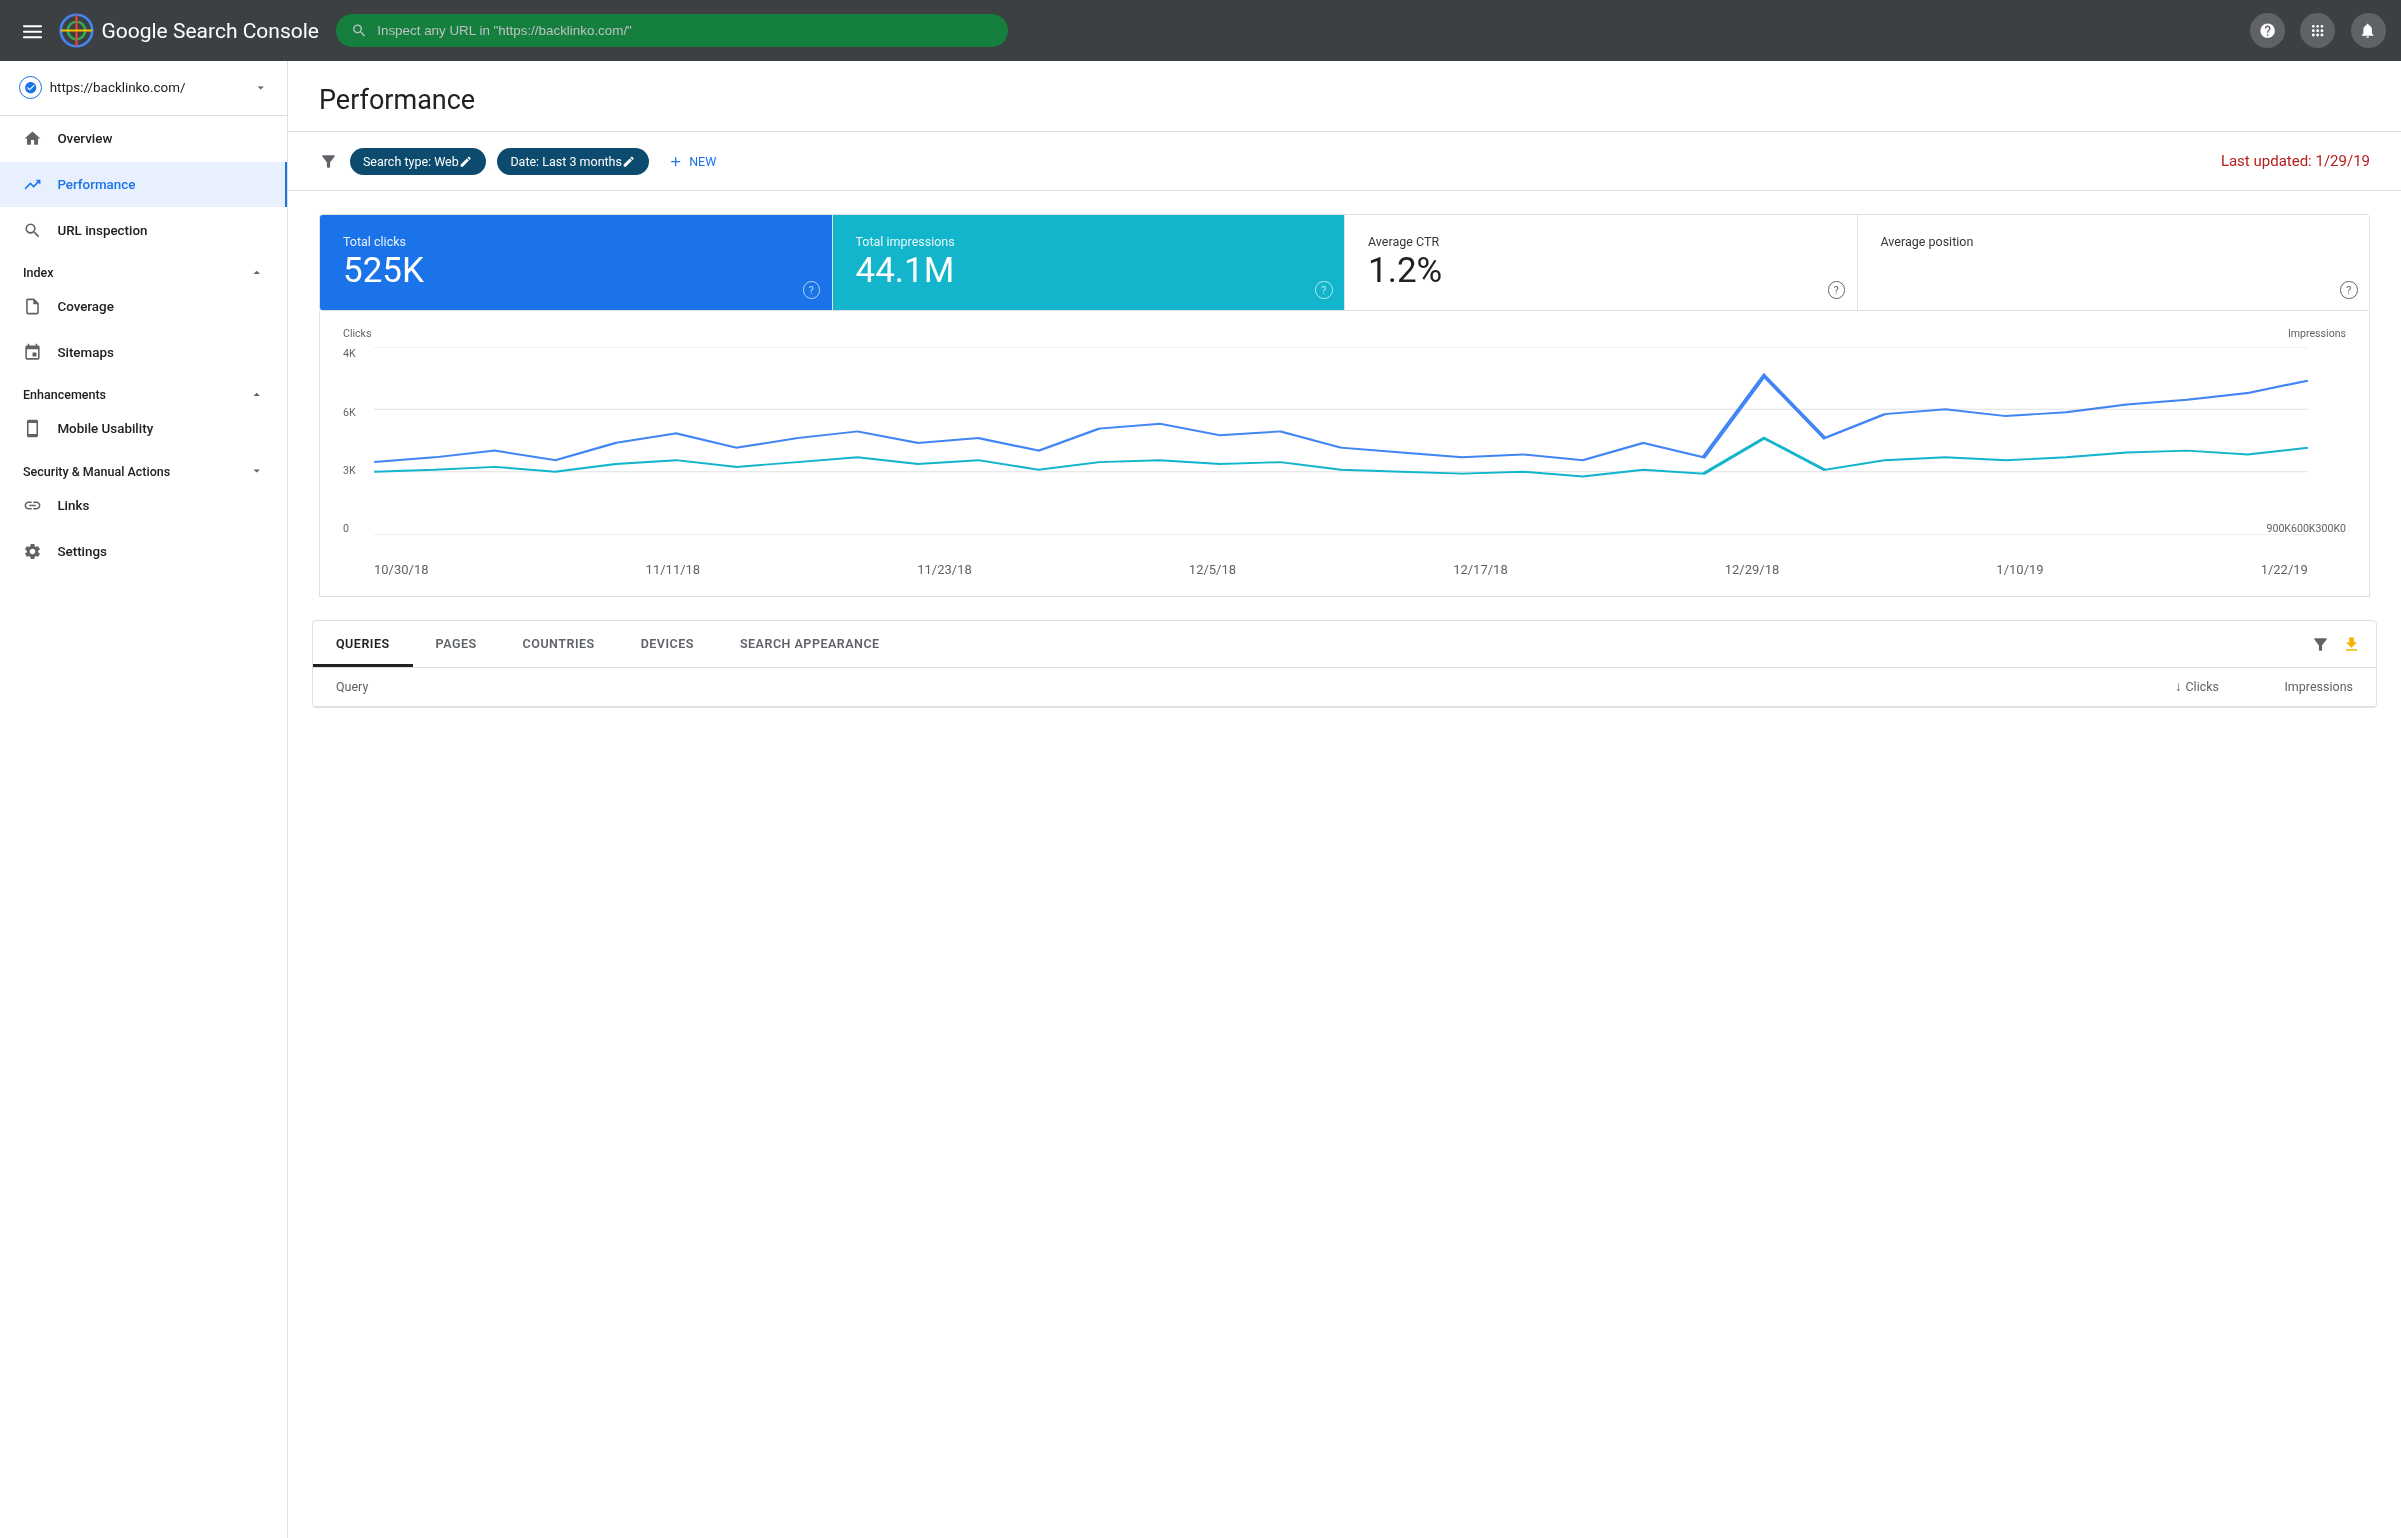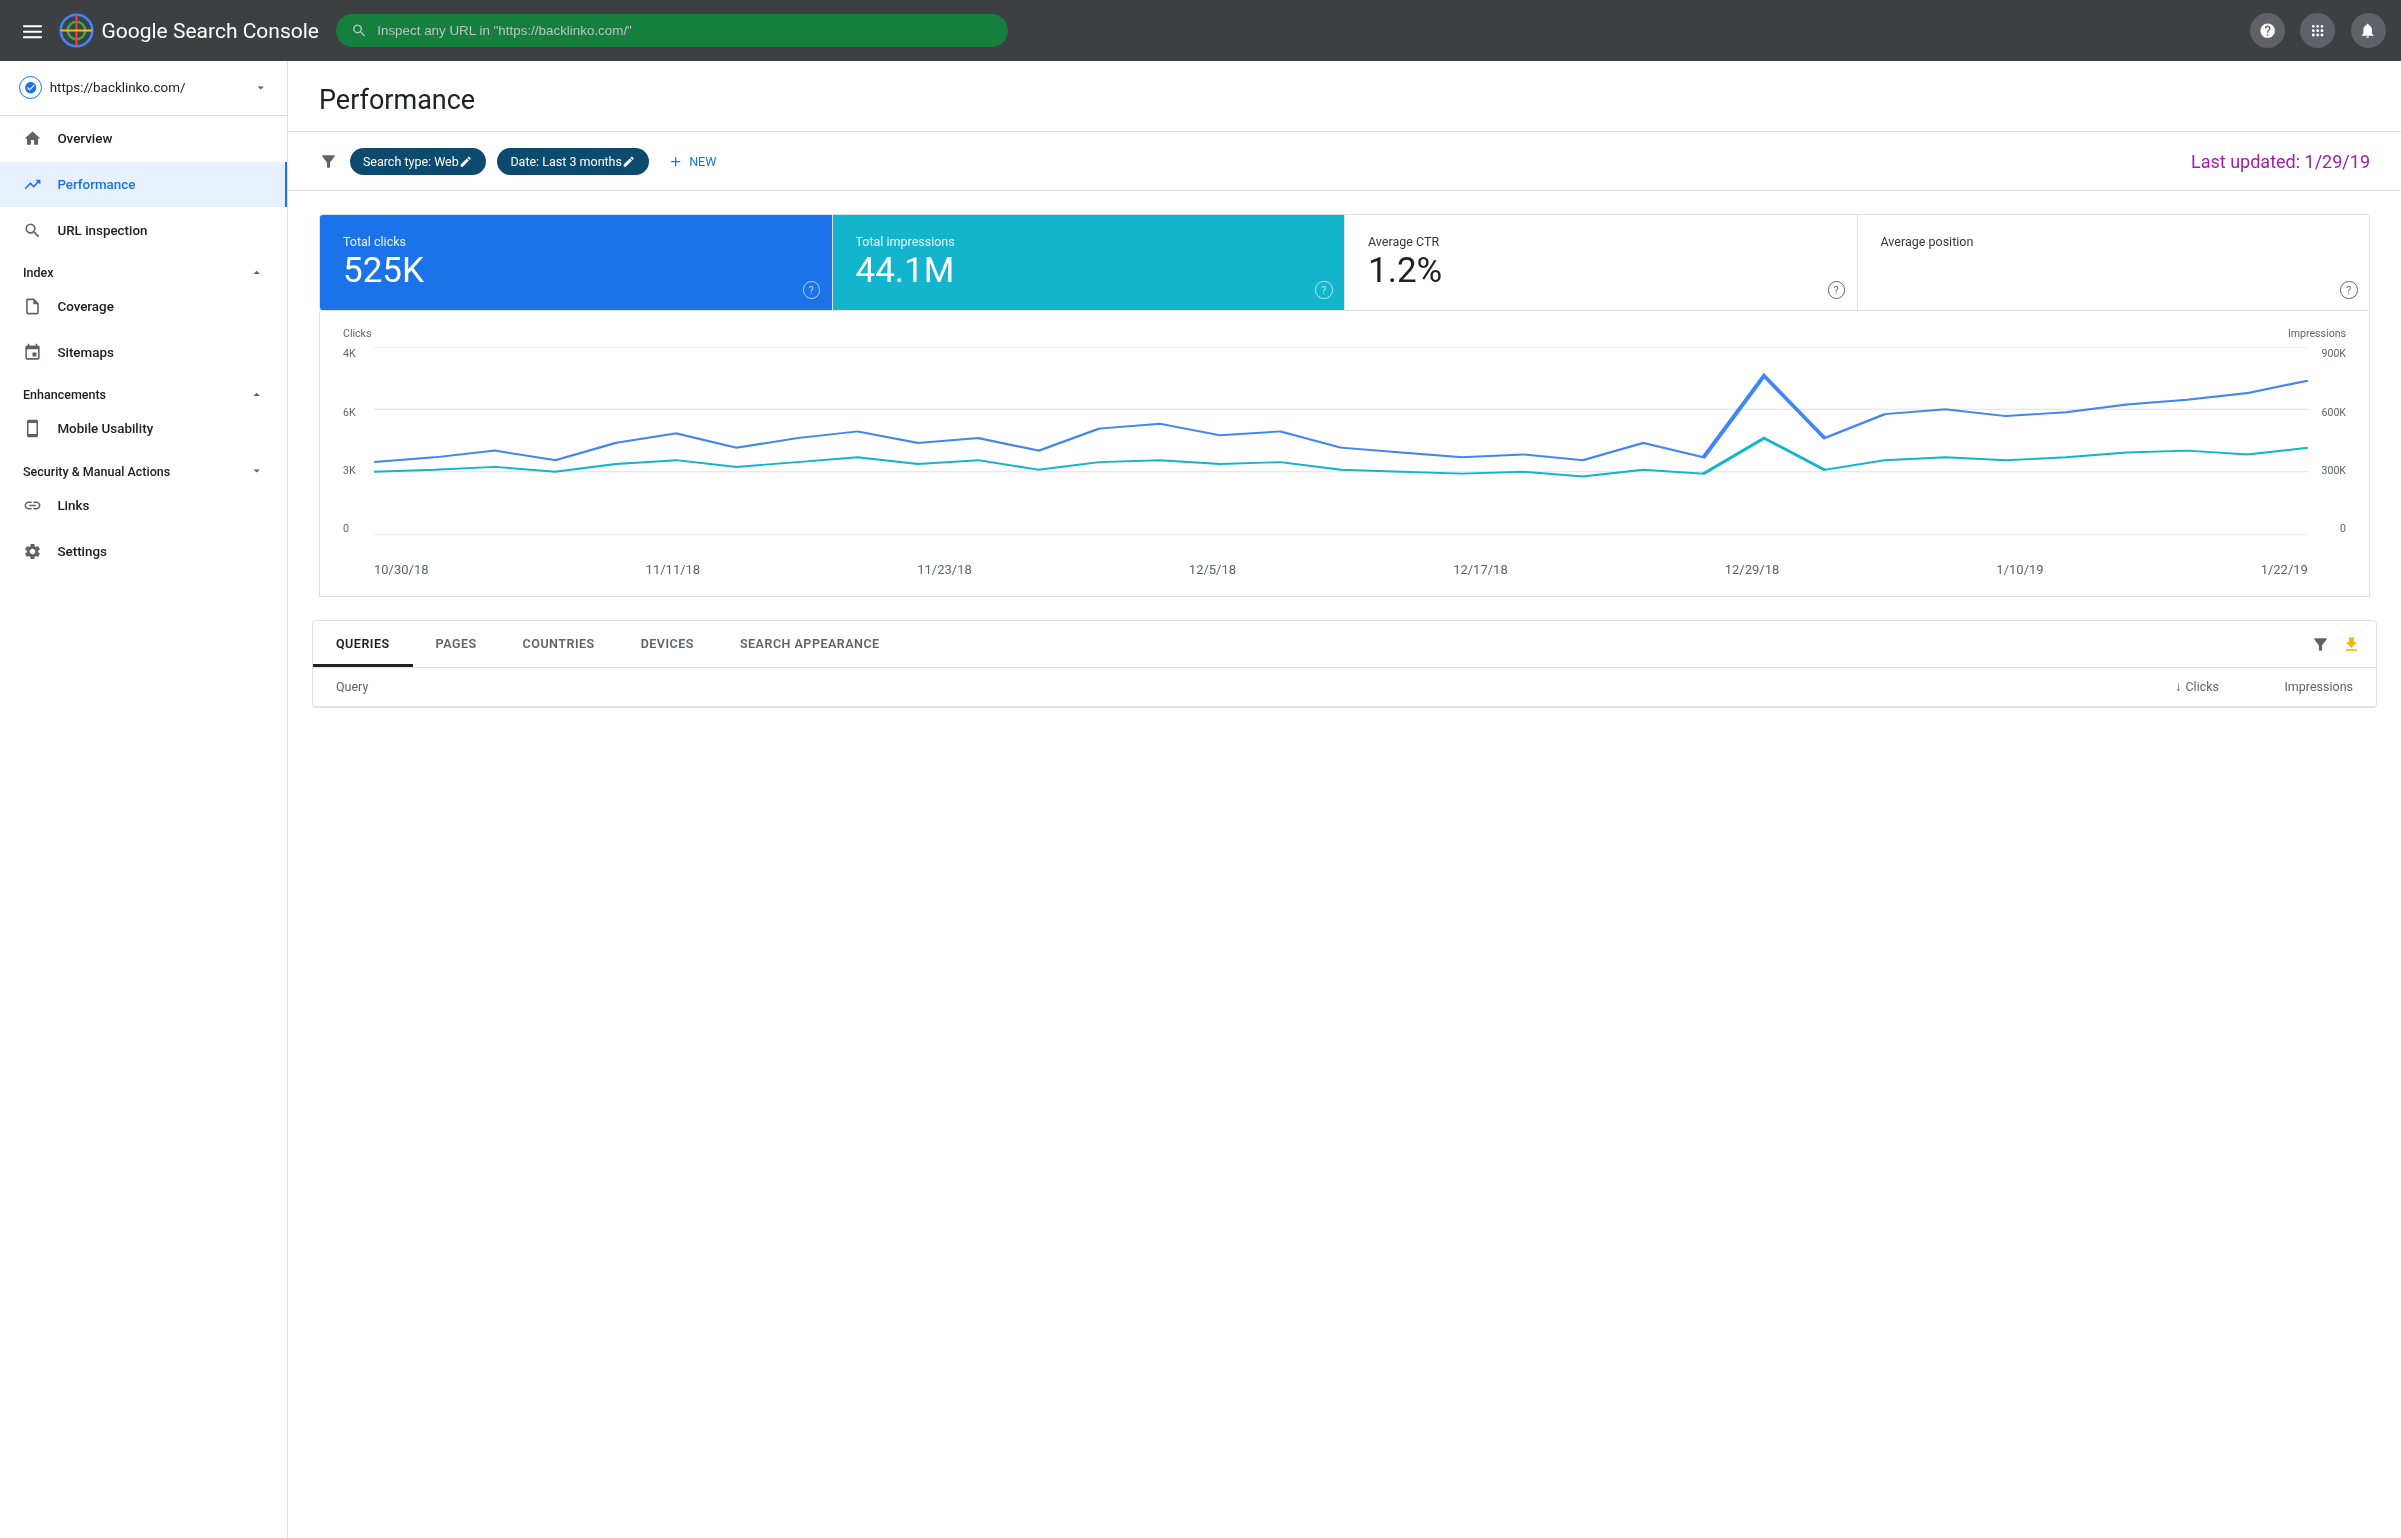--- a/index.html
+++ b/index.html
@@ -81,21 +81,21 @@
     .filter-chip {
       display: flex; align-items: center; gap: 0;
       background: #0c4a6e; color: #fff; border-radius: 19px;
       padding: 5.8px 13.4px; font-size: 12.5px; cursor: pointer;
     }
     .filter-chip svg { width: 13.4px; height: 13.4px; fill: #fff; }
     .new-filter-btn {
       display: flex; align-items: center; gap: 5.8px;
       color: #1a73e8; font-size: 12.5px; cursor: pointer; padding: 5.8px 7.7px;
     }
-    .last-updated { margin-left: auto; color: #a21caf; font-size: 18px; }
+    .last-updated { margin-left: auto; color: #b91c1c; font-size: 15px; }
 
     
     .metrics-section { padding: 23px 31px 0; }
     .metric-cards { display: flex; gap: 0; border: 1px solid #e0e0e0; border-radius: 3.8px; overflow: hidden; margin-bottom: 0; }
     .metric-card {
       flex: 1; padding: 19px 23px; position: relative;
       border-right: 1px solid #e0e0e0; background: #fff;
       cursor: pointer;
     }
     .metric-card:last-child { border-right: none; }
@@ -126,21 +126,21 @@
       position: absolute; left: 0; top: 0; height: 100%;
       display: flex; flex-direction: column; justify-content: space-between;
       padding-bottom: 23px;
     }
     .chart-y-label { font-size: 10.6px; color: #5f6368; }
     .chart-svg-wrapper {
       position: absolute; left: 31px; right: 38px; top: 0; bottom: 23px;
     }
     .chart-y-labels-right {
       position: absolute; right: 0; top: 0; height: 100%;
-      display: flex; flex-direction: column; justify-content: space-between;
+      display: flex; flex-direction: row; justify-content: space-between;
       align-items: flex-end; padding-bottom: 23px;
     }
     .chart-x-labels {
       display: flex; justify-content: space-between;
       margin-left: 31px; margin-right: 38px;
       margin-top: 3.8px;
     }
     .chart-x-label { font-size: 13px; color: #5f6368; }
     .chart-header { display: flex; justify-content: space-between; margin-bottom: 7.7px; }
     .chart-axis-label-left { font-size: 10.6px; color: #5f6368; }

